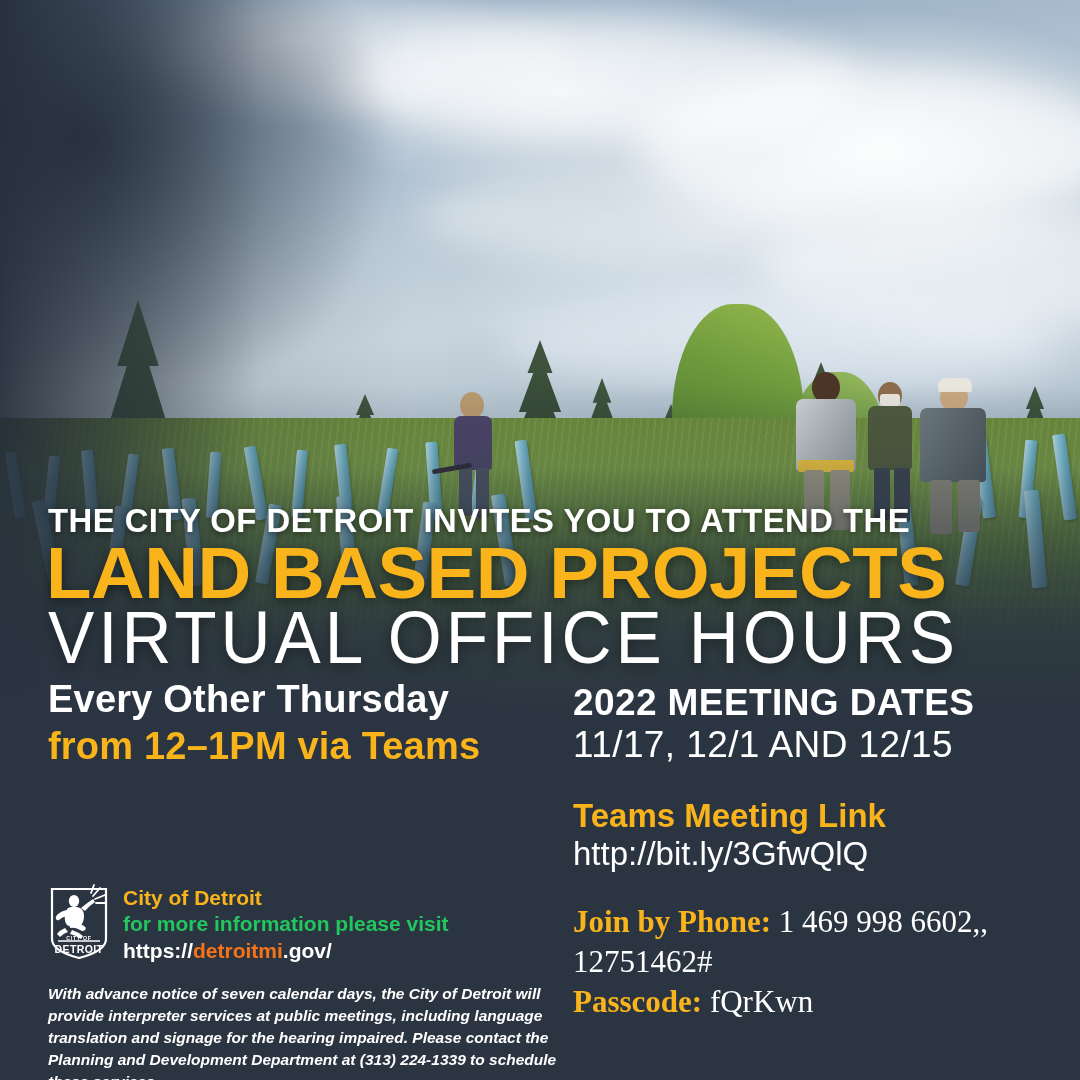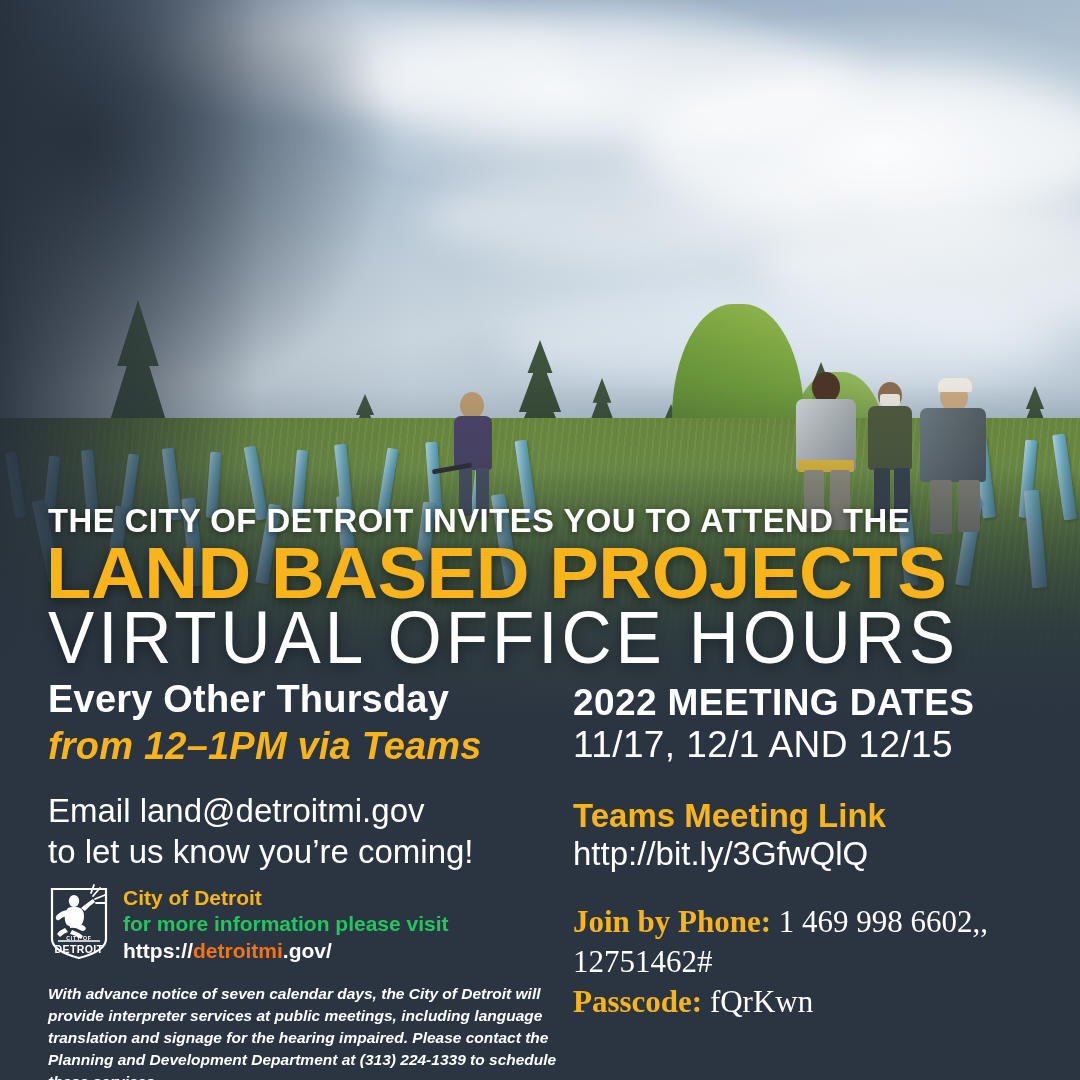--- a/index.html
+++ b/index.html
@@ -170,21 +170,21 @@
   }
 
   
   .col-left { position: absolute; left: 48px; top: 662px; width: 500px; }
   .when-white {
     font-size: 38px; font-weight: bold; color: #ffffff;
     letter-spacing: .2px; line-height: 1.18;
   }
   .when-gold {
     font-size: 38px; font-weight: bold; color: #f9b41c;
-    letter-spacing: .2px; line-height: 1.18; margin-top: 2px; font-style: italic;
+    letter-spacing: .2px; line-height: 1.18; margin-top: 2px;
   }
   .email-lines {
     margin-top: 22px;
     font-size: 33px; font-weight: 400; color: #ffffff;
     line-height: 1.24;
   }
 
   
   .logo-row {
     position: absolute; left: 48px; top: 868px;
@@ -340,24 +340,20 @@
 
     <div class="kicker">THE CITY OF DETROIT INVITES YOU TO ATTEND THE</div>
 
     <div class="headline">LAND BASED PROJECTS</div>
 
     <div class="subhead">VIRTUAL OFFICE HOURS</div>
 
     <div class="col-left">
       <div class="when-white">Every Other Thursday</div>
       <div class="when-gold">from 12–1PM via Teams</div>
-      <div class="email-lines">
-        <div>Email land@detroitmi.gov</div>
-        <div>to let us know you’re coming!</div>
-      </div>
     </div>
 
     <div class="logo-row">
       <div class="seal">
         <svg viewBox="0 0 62 78" width="62" height="78" aria-hidden="true">
           <path d="M4 6 H58 V56 Q58 68 31 75 Q4 68 4 56 Z" fill="none" stroke="#ffffff" stroke-width="2.2"></path>
           <g fill="#ffffff">
             <ellipse cx="26" cy="18" rx="5.2" ry="6"></ellipse>
             <path d="M20 25 q6 -3 12 0 q4 2 4 8 q0 7 -4 10 q-7 3 -13 -1 q-3 -4 -2 -10 q0 -4 3 -7 z"></path>
             <path d="M19 27 q-6 1 -10 5 q-2 2 -1 4 q1 2 3 1 q3 -3 8 -4 z"></path>

